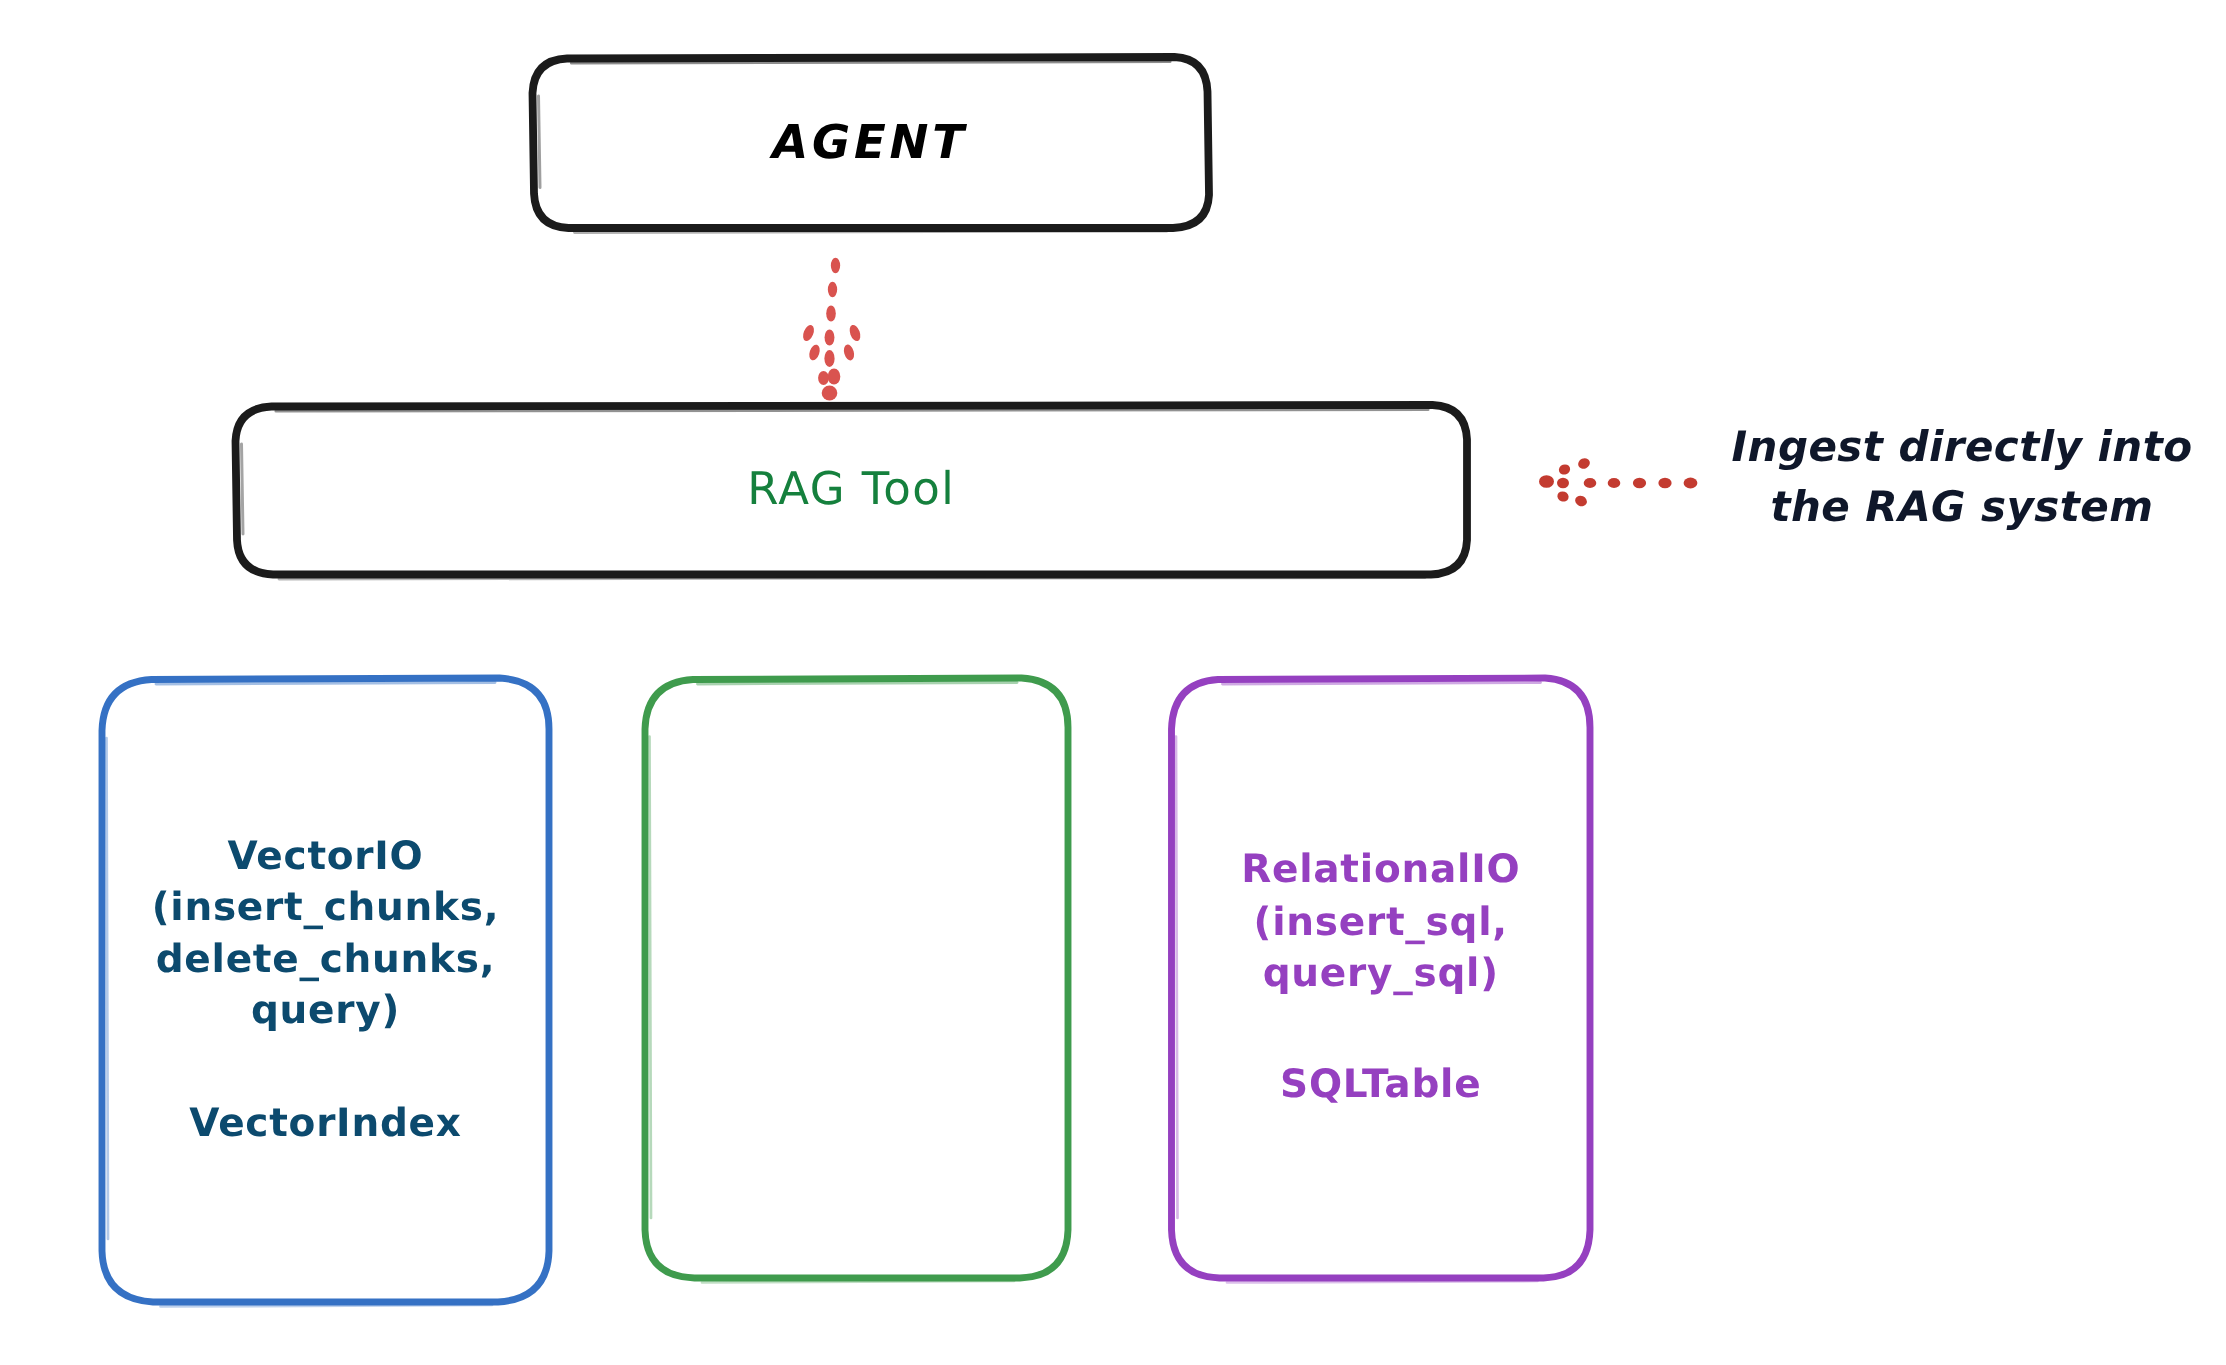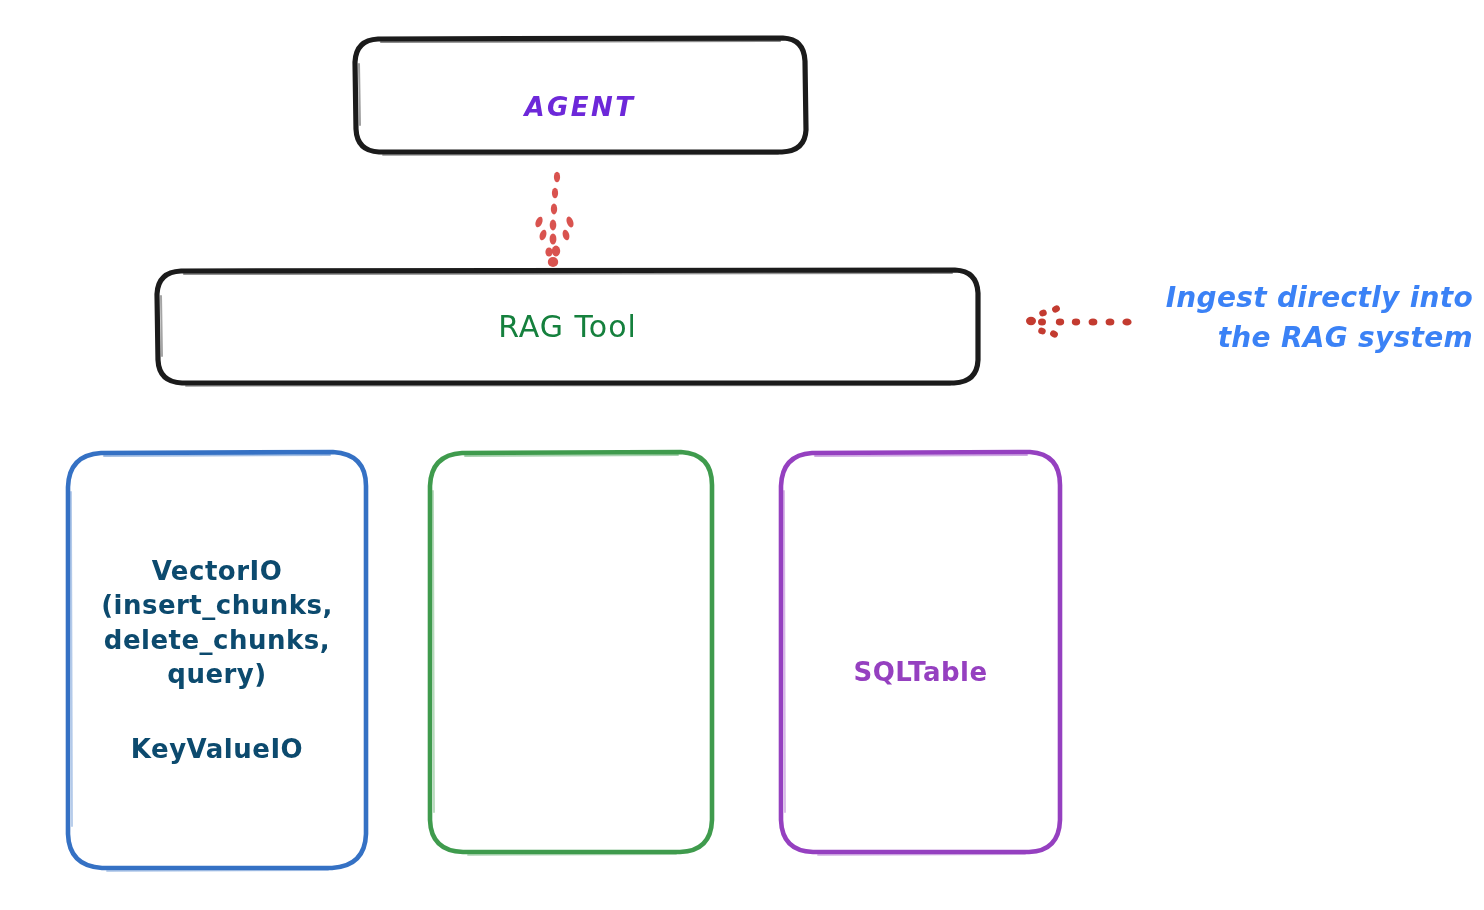--- a/index.html
+++ b/index.html
@@ -31,29 +31,29 @@
     display: flex;
     flex-direction: column;
     align-items: center;
     justify-content: center;
     text-align: center;
     white-space: pre-line;
     letter-spacing: 0.5px;
   }
   .label-agent {
     left: 355px;
-    top: 50px;
+    top: 38px;
     width: 450px;
     height: 114px;
     font-family: "DejaVu Sans", sans-serif;
     font-style: italic;
     font-weight: 700;
-    font-size: 26px;
+    font-size: 31px;
     letter-spacing: 2.5px;
-    color: #6d28d9;
+    color: #000000;
   }
   .label-ragtool {
     left: 157px;
     top: 270px;
     width: 821px;
     height: 113px;
     font-family: "DejaVu Sans", sans-serif;
     font-weight: 400;
     font-size: 30px;
     letter-spacing: 1px;
@@ -91,27 +91,27 @@
   }
   .store-index {
     display: block;
     margin-top: 1.55em;
   }
   .annotation {
     position: absolute;
     left: 1143px;
     top: 278px;
     width: 330px;
-    text-align: right;
+    text-align: center;
     font-family: "DejaVu Sans", sans-serif;
     font-style: italic;
     font-weight: 600;
     font-size: 28px;
     line-height: 1.42;
-    color: #3b82f6;
+    color: #0f172a;
     white-space: pre-line;
     letter-spacing: 0.3px;
   }
 </style>
 </head>
 <body>
 
 <div id="canvas">
 
   <svg id="sketch" viewBox="0 0 1484 910" xmlns="http://www.w3.org/2000/svg">
@@ -195,24 +195,27 @@
 
   <div class="node-label label-agent">AGENT</div>
 
   <div class="node-label label-ragtool">RAG Tool</div>
 
   <div class="node-label store-label label-vectorio">
     <span class="store-api">VectorIO
 (insert_chunks,
 delete_chunks,
 query)</span>
-    <span class="store-index">KeyValueIO</span>
+    <span class="store-index">VectorIndex</span>
   </div>
 
 
   <div class="node-label store-label label-relationalio">
+    <span class="store-api">RelationalIO
+(insert_sql,
+query_sql)</span>
     <span class="store-index">SQLTable</span>
   </div>
 
   <div class="annotation">Ingest directly into
 the RAG system</div>
 
 </div>
 
 </body></html>

